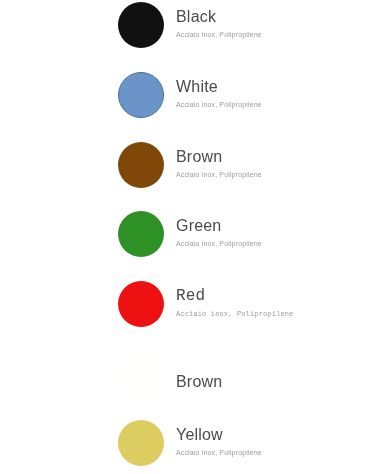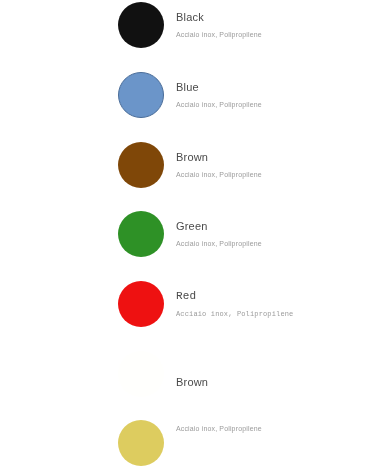--- a/index.html
+++ b/index.html
@@ -56,21 +56,21 @@
   }
 
   .variant-text {
     position: absolute;
     left: 176px;
     top: 0;
     width: 190px;
   }
 
   .variant-title {
-    font-size: 11px;
+    font-size: 16px;
     line-height: 14px;
     color: #4a4a4a;
     letter-spacing: 0.2px;
     margin: 0;
     padding-top: 10px;
     font-weight: 400;
   }
 
   .variant-subtitle {
     font-size: 7px;
@@ -98,21 +98,21 @@
       <div class="variant-text">
         <div class="variant-title">Black</div>
         <div class="variant-subtitle">Acciaio inox, Polipropilene</div>
       </div>
     </div>
     <div class="variant-row" style="top: 70px;">
       <div class="swatch-wrap">
         <div class="swatch has-ring" style="background: rgb(107, 149, 201);"></div>
       </div>
       <div class="variant-text">
-        <div class="variant-title">Blue</div>
+        <div class="variant-title">White</div>
         <div class="variant-subtitle">Acciaio inox, Polipropilene</div>
       </div>
     </div>
     <div class="variant-row" style="top: 209px;">
       <div class="swatch-wrap">
         <div class="swatch" style="background: rgb(46, 145, 38);"></div>
       </div>
       <div class="variant-text">
         <div class="variant-title">Green</div>
         <div class="variant-subtitle">Acciaio inox, Polipropilene</div>
@@ -142,16 +142,17 @@
       </div>
       <div class="variant-text">
         <div class="variant-title">Brown</div>
       </div>
     </div>
     <div class="variant-row" style="top: 418px;">
       <div class="swatch-wrap">
         <div class="swatch" style="background: rgb(221, 204, 95);"></div>
       </div>
       <div class="variant-text">
+        <div class="variant-title">Yellow</div>
         <div class="variant-subtitle">Acciaio inox, Polipropilene</div>
       </div>
     </div>
   </div>
 
 </body></html>

